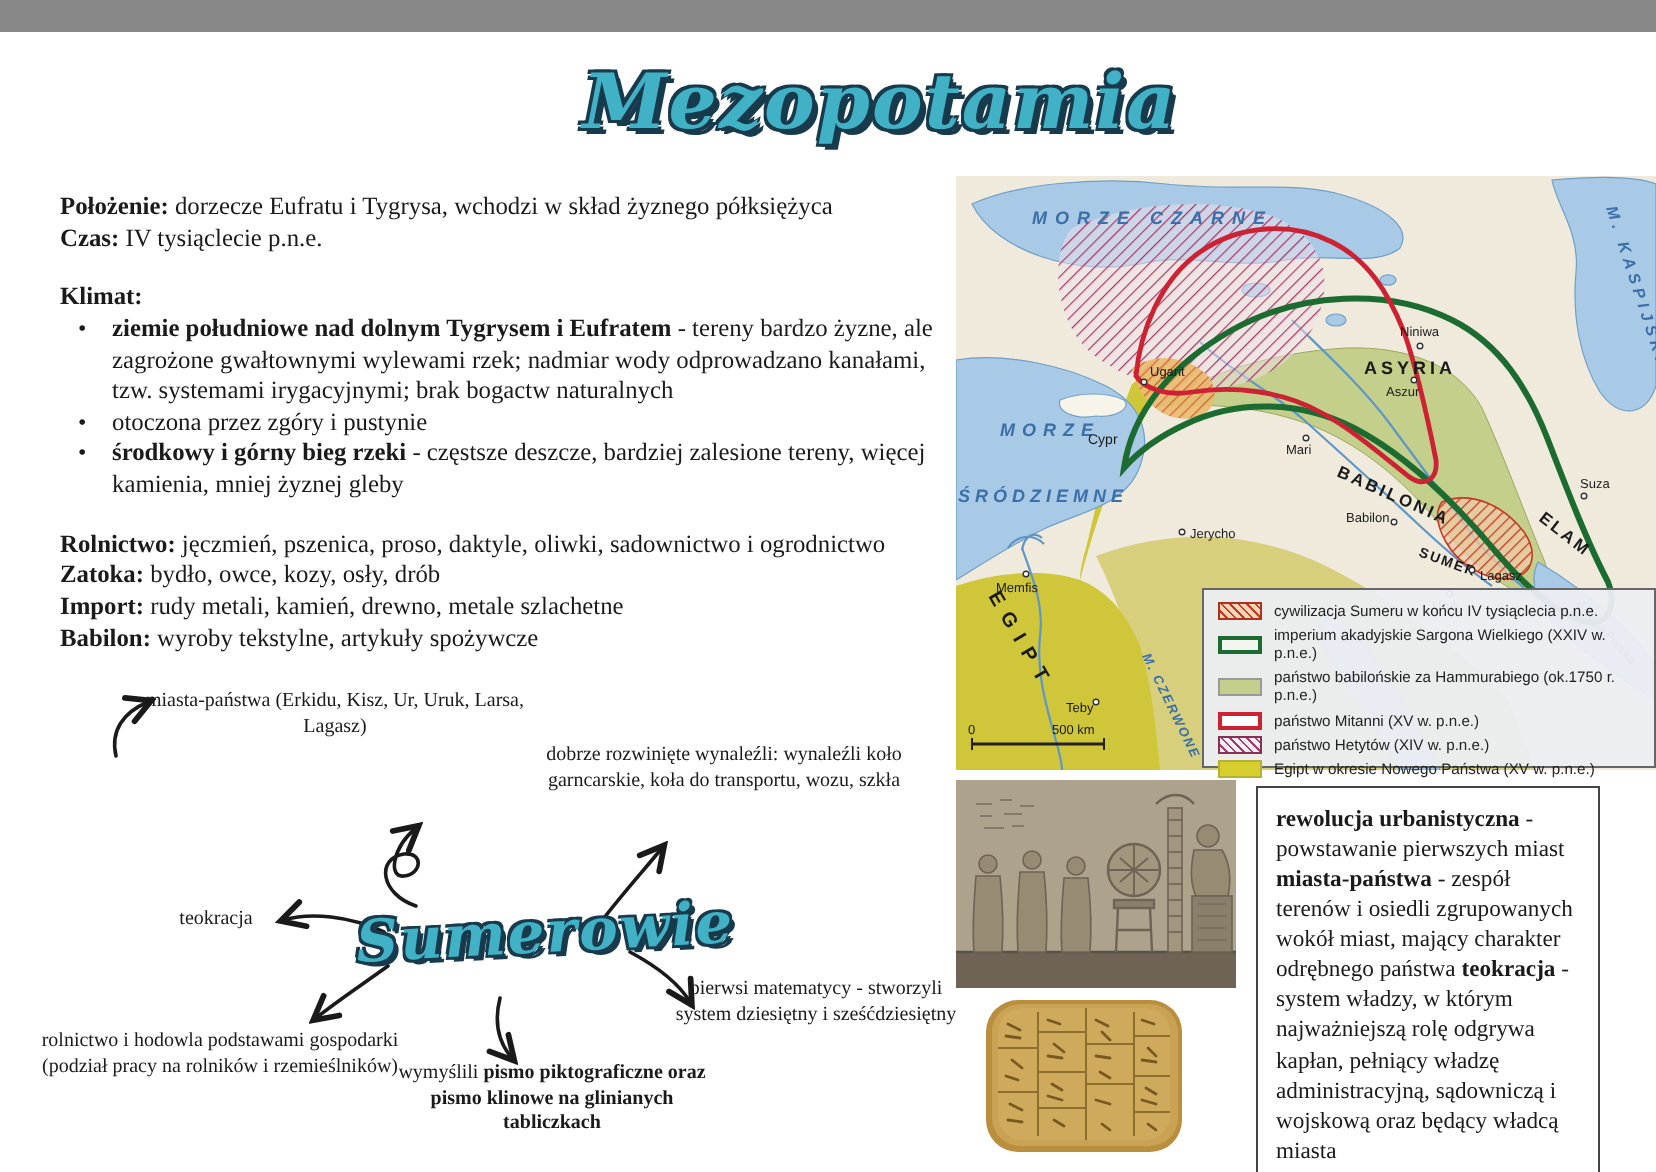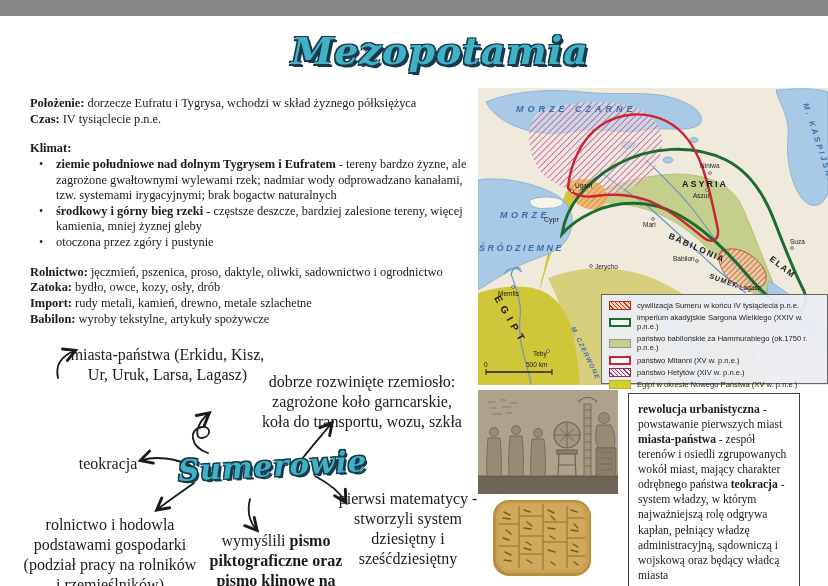--- a/index.html
+++ b/index.html
@@ -17,21 +17,21 @@
                 -1.5px 1.5px 0 #173a4d, 1.5px 1.5px 0 #173a4d, 3px 3px 0 #173a4d;
   }
   
   .left-col { position:absolute; left:30px; top:80px; width:442px; font-size:12.4px; line-height:1.26; }
   .left-col b { font-weight:700; }
   .spacer-s { height:14px; }
   .bullet { position:relative; padding-left:26px; }
   .bullet::before { content:"•"; position:absolute; left:9px; top:0; font-size:12px; }
   
   .mindmap { position:absolute; left:0px; top:325px; width:478px; height:261px; }
-  .mm-node { position:absolute; text-align:center; font-size:16px; line-height:1.25; }
+  .mm-node { position:absolute; text-align:center; font-size:10px; line-height:1.25; }
   .mm-center {
     position:absolute; font-family:"DejaVu Serif", serif; font-style:italic; font-weight:700;
     font-size:29px; color:#41b1c5; transform:rotate(-3deg); letter-spacing:1px;
     text-shadow:-1.4px -1.4px 0 #173a4d, 1.4px -1.4px 0 #173a4d,
                 -1.4px 1.4px 0 #173a4d, 1.4px 1.4px 0 #173a4d, 2.5px 2.5px 0 #173a4d;
   }
   .mm-arrows { position:absolute; left:0; top:0; pointer-events:none; }
   
   .map-wrap { position:absolute; left:478px; top:72px; width:396px; height:297px; }
   .map-legend {
@@ -67,22 +67,22 @@
 <div class="page">
 
   <div class="page-title">Mezopotamia</div>
 
   <div class="left-col">
     <div><b>Położenie:</b><span> dorzecze Eufratu i Tygrysa, wchodzi w skład żyznego półksiężyca</span></div>
     <div><b>Czas:</b><span> IV tysiąclecie p.n.e.</span></div>
     <div class="spacer-s"></div>
     <div><b>Klimat:</b></div>
     <div class="bullet"><b>ziemie południowe nad dolnym Tygrysem i Eufratem</b><span> - tereny bardzo żyzne, ale zagrożone gwałtownymi wylewami rzek; nadmiar wody odprowadzano kanałami, tzw. systemami irygacyjnymi; brak bogactw naturalnych</span></div>
+    <div class="bullet"><b></b><span>otoczona przez zgóry i pustynie</span></div>
     <div class="bullet"><b>środkowy i górny bieg rzeki</b><span> - częstsze deszcze, bardziej zalesione tereny, więcej kamienia, mniej żyznej gleby</span></div>
-    <div class="bullet"><b></b><span>otoczona przez zgóry i pustynie</span></div>
     <div class="spacer-s"></div>
     <div><b>Rolnictwo:</b><span> jęczmień, pszenica, proso, daktyle, oliwki, sadownictwo i ogrodnictwo</span></div>
     <div><b>Zatoka:</b><span> bydło, owce, kozy, osły, drób</span></div>
     <div><b>Import:</b><span> rudy metali, kamień, drewno, metale szlachetne</span></div>
     <div><b>Babilon:</b><span> wyroby tekstylne, artykuły spożywcze</span></div>
   </div>
 
   <div class="mindmap">
     <svg class="mm-arrows" width="478" height="261" viewBox="0 0 478 261">
       <defs>
@@ -94,21 +94,21 @@
         <path d="M58,37 C55,24 62,15 74,10" marker-end="url(#arrow)"></path>
         <path d="M208,112 C190,106 188,88 202,86 C212,85 211,96 202,97 C194,98 196,83 208,73" marker-end="url(#arrow)"></path>
         <path d="M192,125 C175,117 155,115 142,119" marker-end="url(#arrow)"></path>
         <path d="M302,118 C312,105 322,94 331,83" marker-end="url(#arrow)"></path>
         <path d="M315,135 C328,142 339,150 345,160" marker-end="url(#arrow)"></path>
         <path d="M250,158 C247,170 249,180 256,188" marker-end="url(#arrow)"></path>
         <path d="M194,142 C180,152 168,160 158,168" marker-end="url(#arrow)"></path>
       </g>
     </svg>
     <div class="mm-node" style="left:65px; top:4px; width:205px;">miasta-państwa (Erkidu, Kisz, Ur, Uruk, Larsa, Lagasz)</div>
-    <div class="mm-node" style="left:262px; top:31px; width:200px;">dobrze rozwinięte rzemiosło: zagrożone koło garncarskie, koła do transportu, wozu, szkła</div>
+    <div class="mm-node" style="left:262px; top:31px; width:200px;">dobrze rozwinięte wynaleźli: wynaleźli koło garncarskie, koła do transportu, wozu, szkła</div>
     <div class="mm-node" style="left:68px; top:113px; width:80px;">teokracja</div>
     <div class="mm-center" style="left:178px; top:108px;">Sumerowie</div>
     <div class="mm-node" style="left:20px; top:174px; width:180px;">rolnictwo i hodowla podstawami gospodarki (podział pracy na rolników i rzemieślników)</div>
     <div class="mm-node" style="left:190px; top:190px; width:172px;"><span>wymyślili </span><b>pismo piktograficzne oraz pismo klinowe na glinianych tabliczkach</b></div>
     <div class="mm-node" style="left:337px; top:148px; width:142px;">pierwsi matematycy - stworzyli system dziesiętny i sześćdziesiętny</div>
   </div>
 
   <div class="map-wrap">
     <svg width="350" height="297" viewBox="0 0 350 297">
       <defs>

